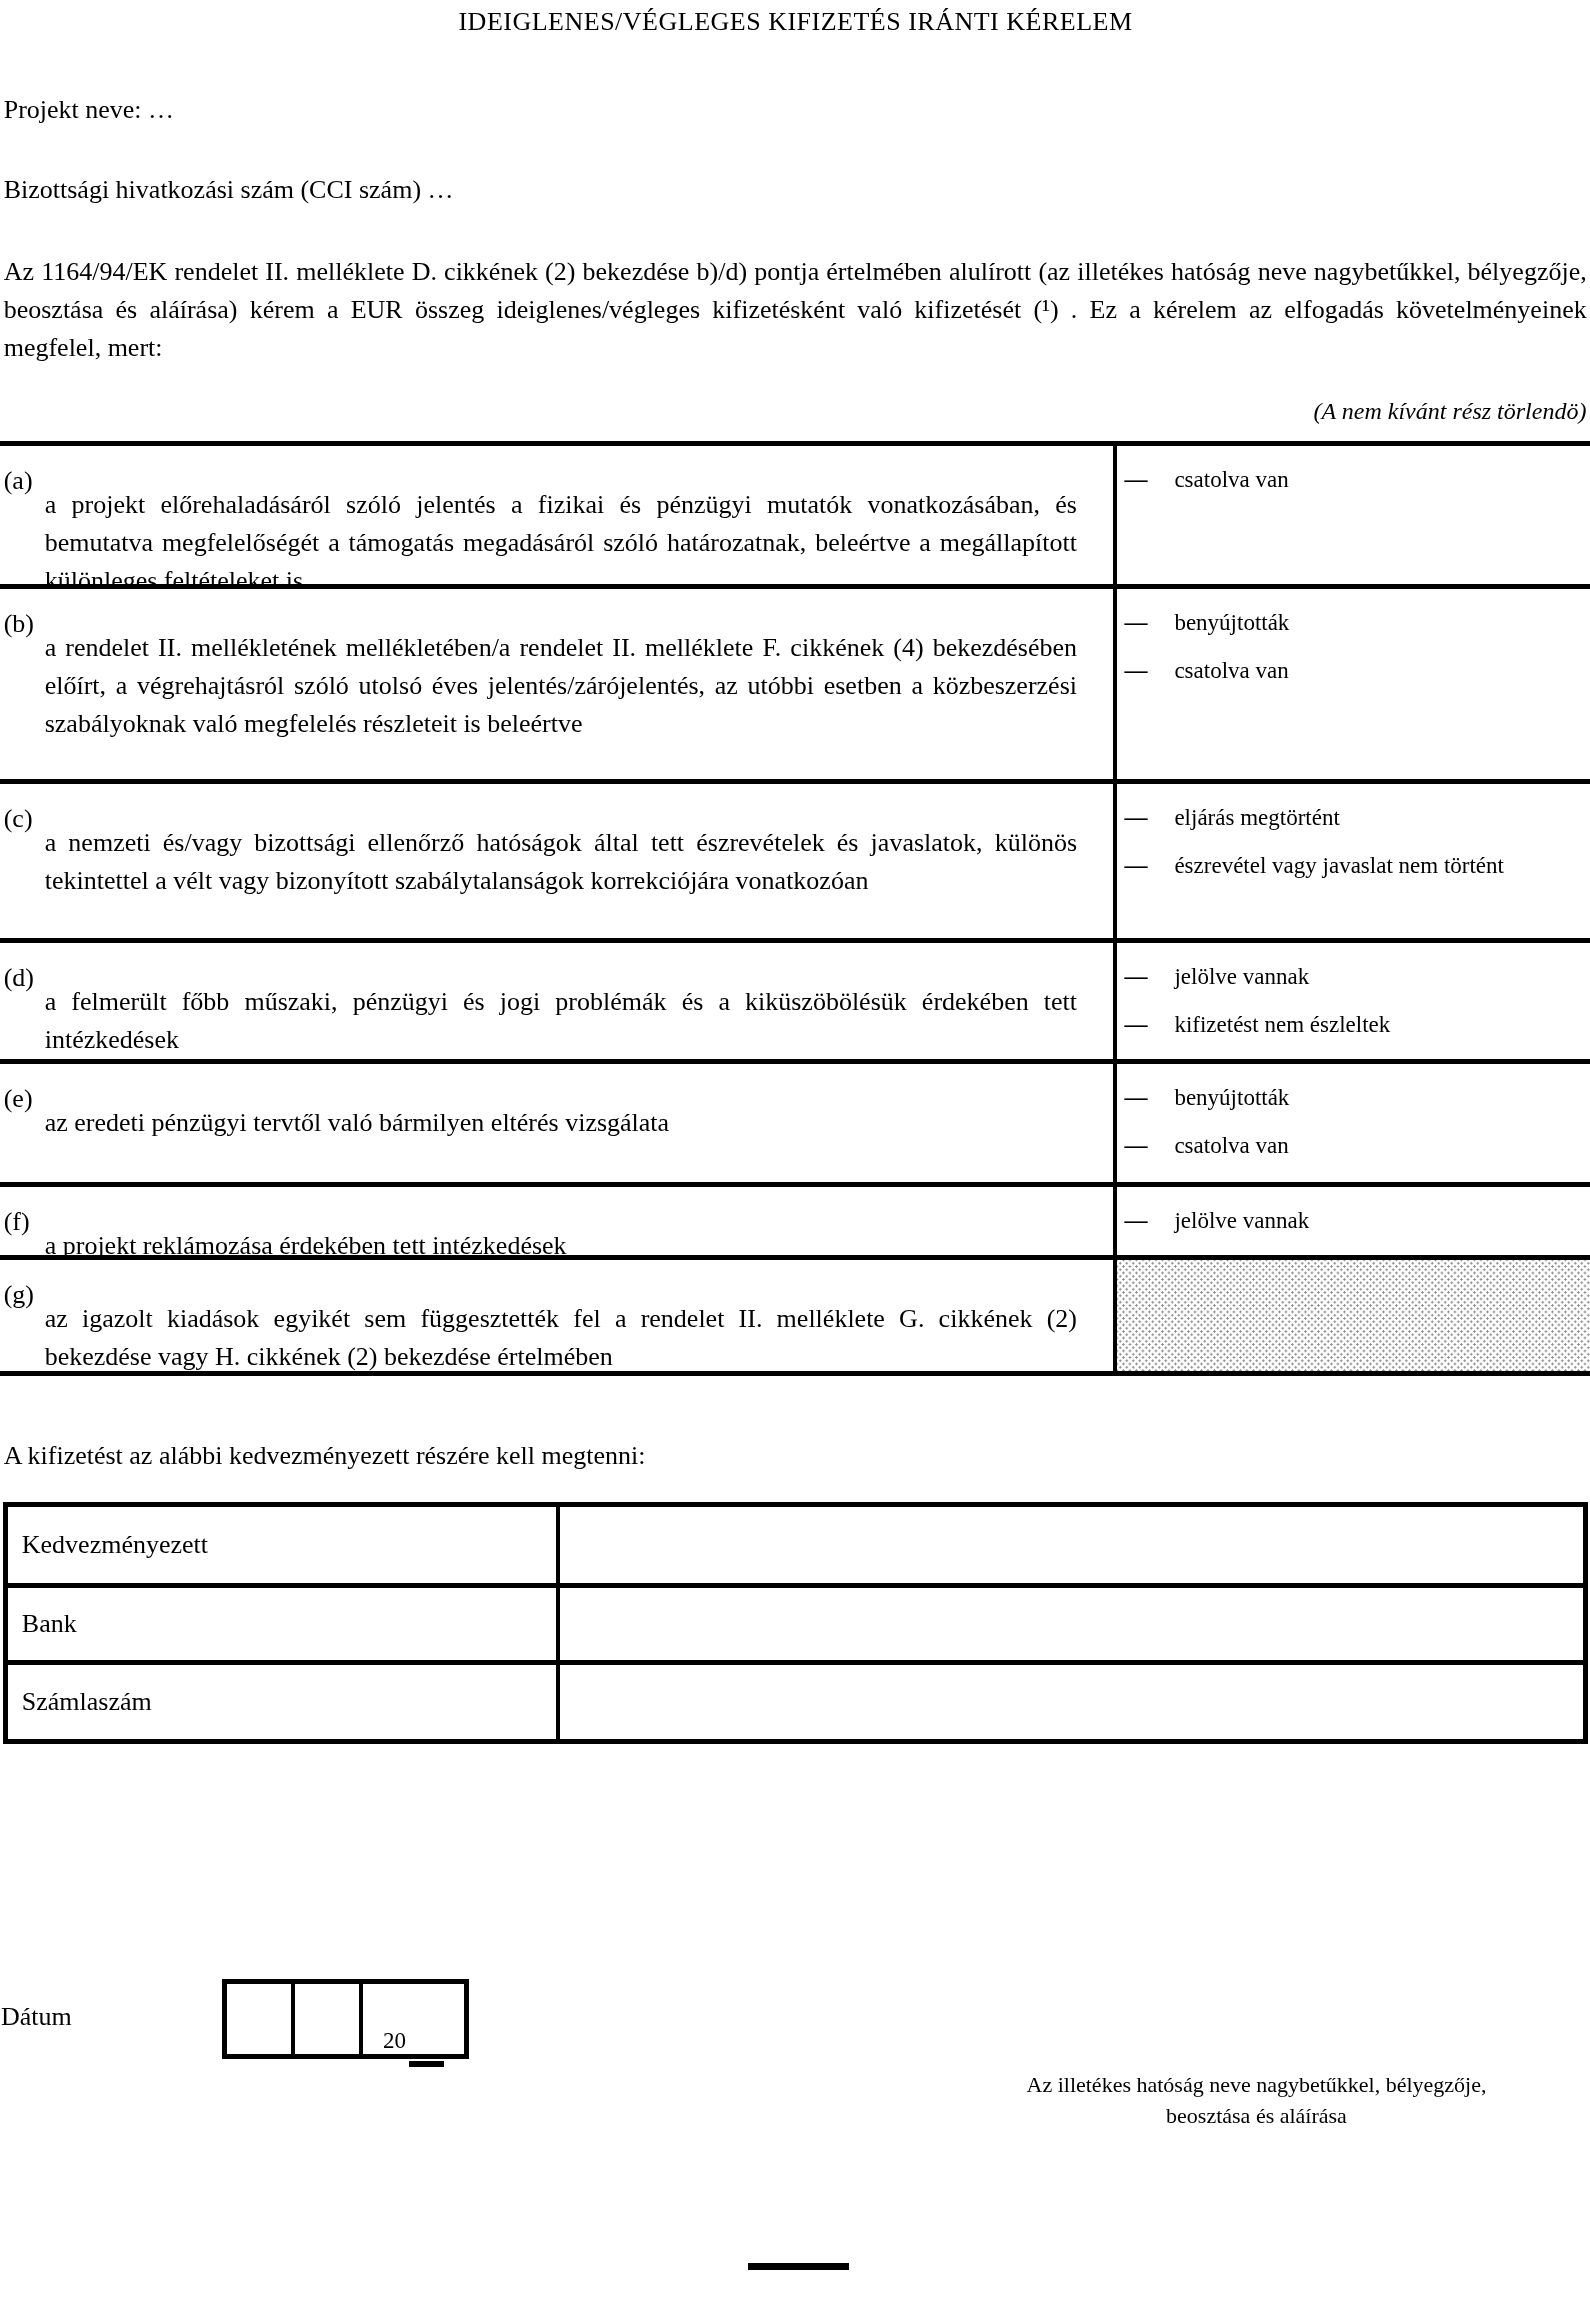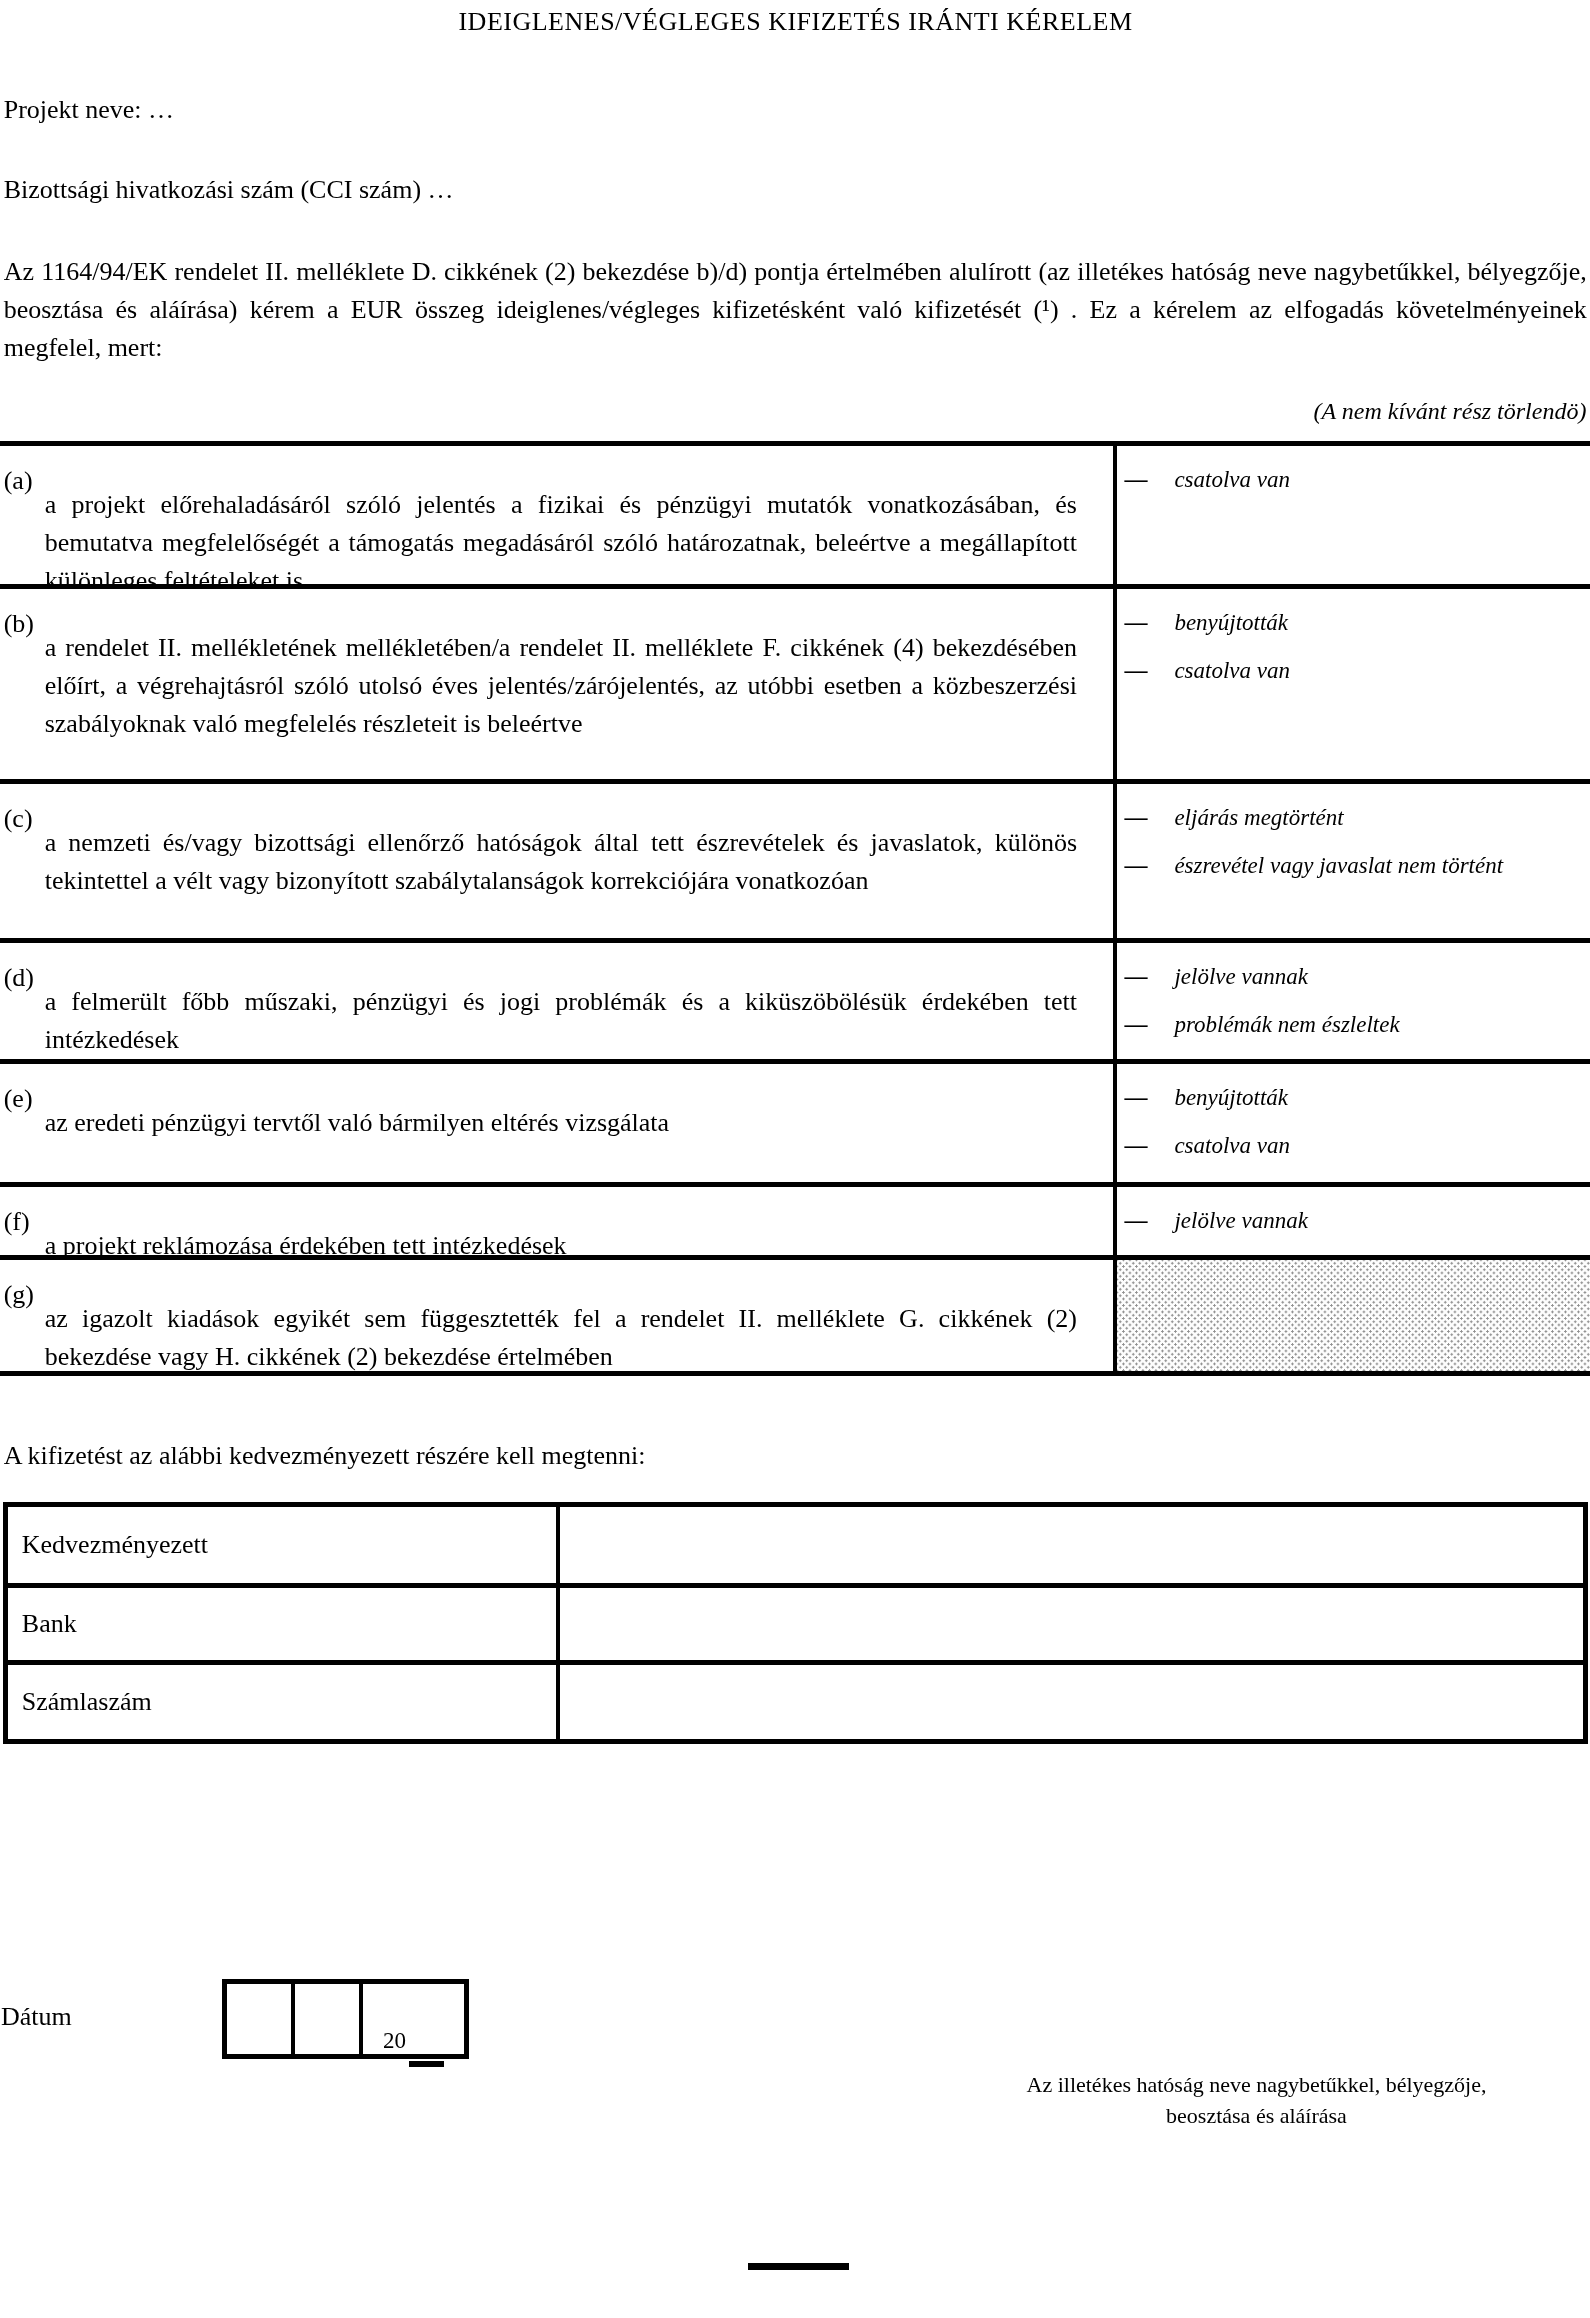--- a/index.html
+++ b/index.html
@@ -28,21 +28,21 @@
   .row-d { height:116px; } .row-e { height:118px; } .row-f { height:68px; }
   .row-g { height:111px; }
   .item-left { width:1113px; flex:0 0 1113px; box-sizing:border-box;
                padding:16px 36px 7.4px 3.7px; display:flex; overflow:hidden; }
   .item-label { flex:0 0 41px; width:41px; font-size:26px; line-height:38px; }
   .item-text  { flex:1; font-size:26px; line-height:38px; text-align:justify;margin-top:24px; }
   .item-right { flex:1; border-left:4.6px solid #000; box-sizing:border-box;
                 padding:20.4px 3.7px 7.4px 7.4px; overflow:hidden; }
   .option { display:flex; margin-bottom:20.4px; font-size:23px; line-height:27px; }
   .option .dash { flex:0 0 50px; width:50px; font-weight:bold; }
-  .option .option-text { font-style:italic; }
+  .option .option-text { }
   .hatch {
     padding:0;
     background-color:#fdfdfd;
     background-image:
       radial-gradient(circle, #8f8f8f 23%, rgba(0,0,0,0) 26%),
       radial-gradient(circle, #8f8f8f 23%, rgba(0,0,0,0) 26%);
     background-size:6.5px 6.5px;
     background-position:0 0, 3.2px 3.2px;
   }
 
@@ -145,21 +145,21 @@
         <div class="item-label">(d)</div>
         <div class="item-text">a felmerült főbb műszaki, pénzügyi és jogi problémák és a kiküszöbölésük érdekében tett intézkedések</div>
       </div>
       <div class="item-right">
         <div class="option">
           <span class="dash">—</span>
           <span class="option-text">jelölve vannak</span>
         </div>
         <div class="option">
           <span class="dash">—</span>
-          <span class="option-text">problémák nem észleltek</span>
+          <span class="option-text">kifizetést nem észleltek</span>
         </div>
       </div>
     </div>
 
     <div class="item-row row-e">
       <div class="item-left">
         <div class="item-label">(e)</div>
         <div class="item-text">az eredeti pénzügyi tervtől való bármilyen eltérés vizsgálata</div>
       </div>
       <div class="item-right">

